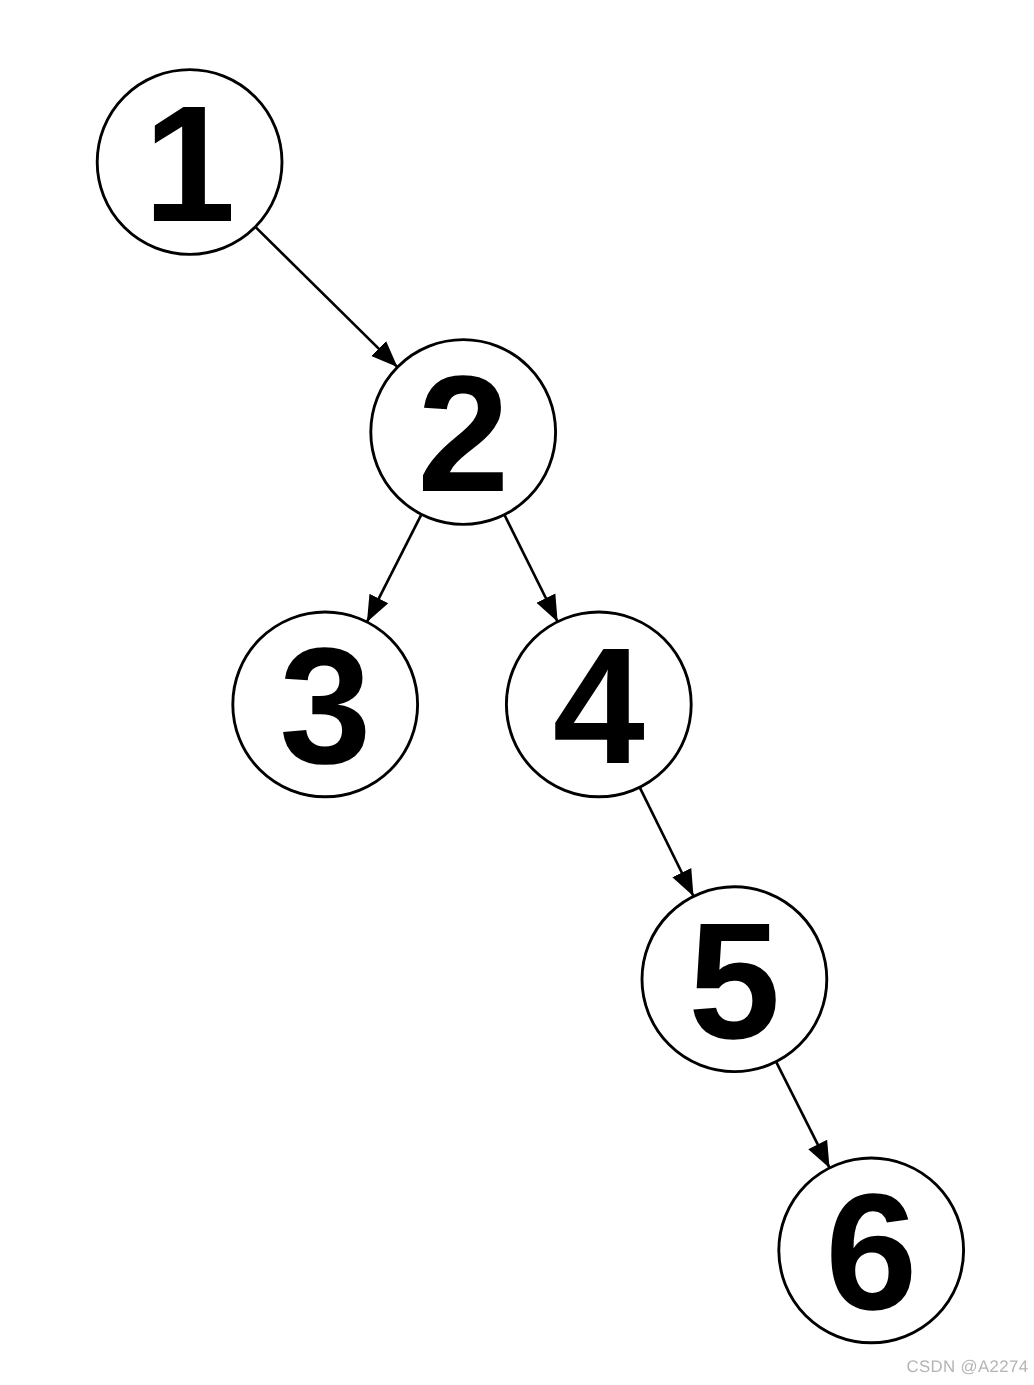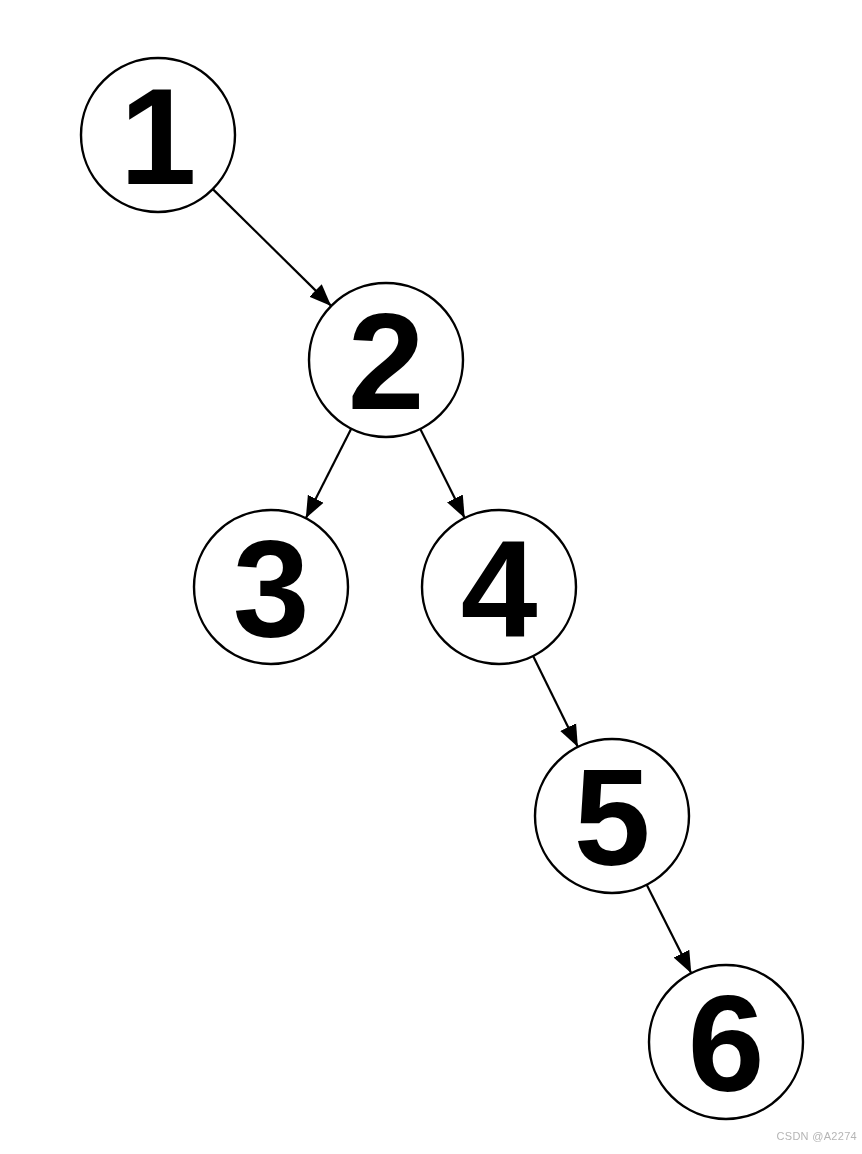--- a/index.html
+++ b/index.html
@@ -25,21 +25,21 @@
     font-family: "Liberation Sans", sans-serif;
     font-weight: 700;
     font-size: 138px;
     fill: #000000;
     text-anchor: middle;
   }
   .watermark {
     position: absolute;
     top: 1130px;
     right: 5px;
-    font-size: 11px;
+    font-size: 14px;
     letter-spacing: 0.3px;
     color: #b5b5b5;
     font-family: "Liberation Sans", sans-serif;
     user-select: none;
   }
 </style>
 </head>
 <body>
 
 <div class="canvas">

